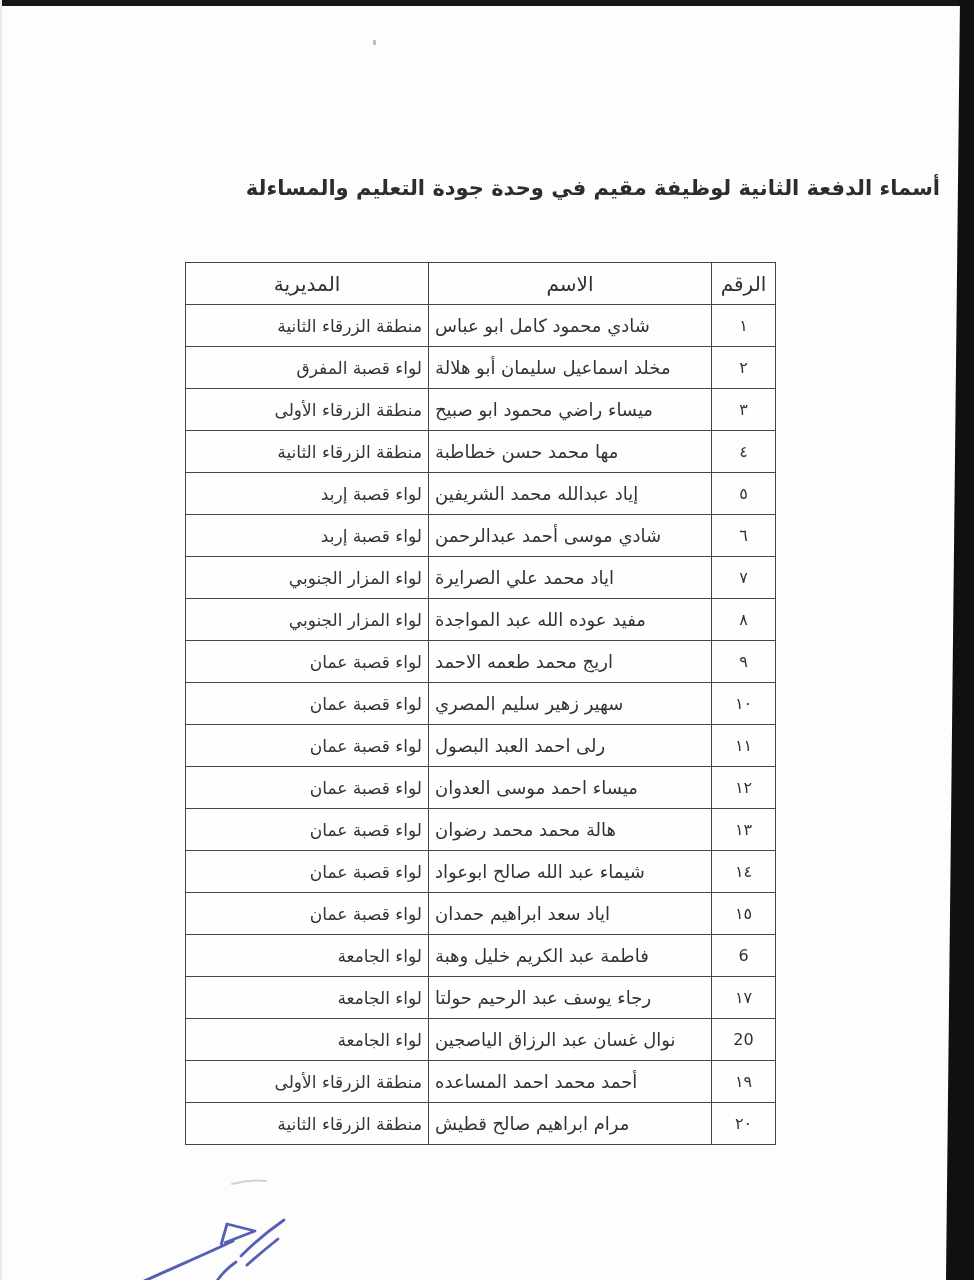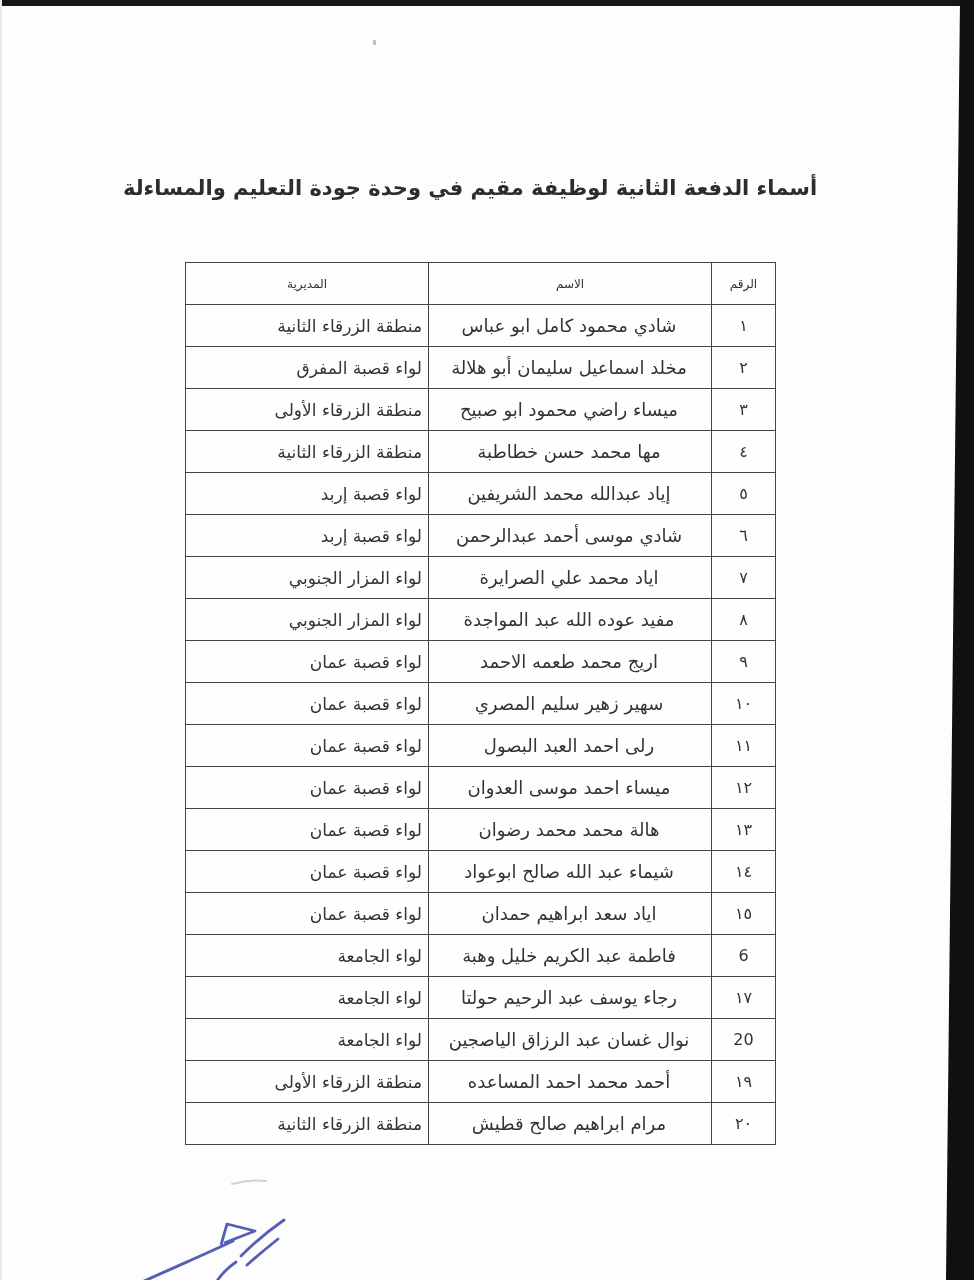--- a/index.html
+++ b/index.html
@@ -40,21 +40,21 @@
     background: #9a9a9a;
     opacity: .65;
     border-radius: 1px;
   }
   .doc-title {
     position: absolute;
     top: 176px;
     left: 0;
     width: 940px;
     margin: 0;
-    text-align: center;
+    text-align: right;
     direction: rtl;
     font-size: 21px;
     font-weight: bold;
     color: #2d2d2d;
     letter-spacing: 0;
   }
   table.names-table {
     position: absolute;
     top: 262px;
     left: 185px;
@@ -67,23 +67,23 @@
   .names-table th, .names-table td {
     border: 1.6px solid #454545;
     height: 41px;
     padding: 0 6px;
     font-size: 17px;
     color: #333;
     font-weight: 400;
     overflow: hidden;
     white-space: nowrap;
   }
-  .names-table th { font-size: 12px; color: #303030; }
+  .names-table th { font-size: 20px; color: #303030; }
   .names-table td.col-num  { text-align: center; font-size: 16px; }
-  .names-table td.col-name { text-align: center; padding-right: 8px; font-size: 18px; }
+  .names-table td.col-name { text-align: left; padding-right: 8px; font-size: 18px; }
   .names-table td.col-dir  { text-align: right; }
   .signature-svg {
     position: absolute;
     top: 0; left: 0;
     width: 974px; height: 1280px;
     pointer-events: none;
   }
 </style>
 </head>
 <body>

